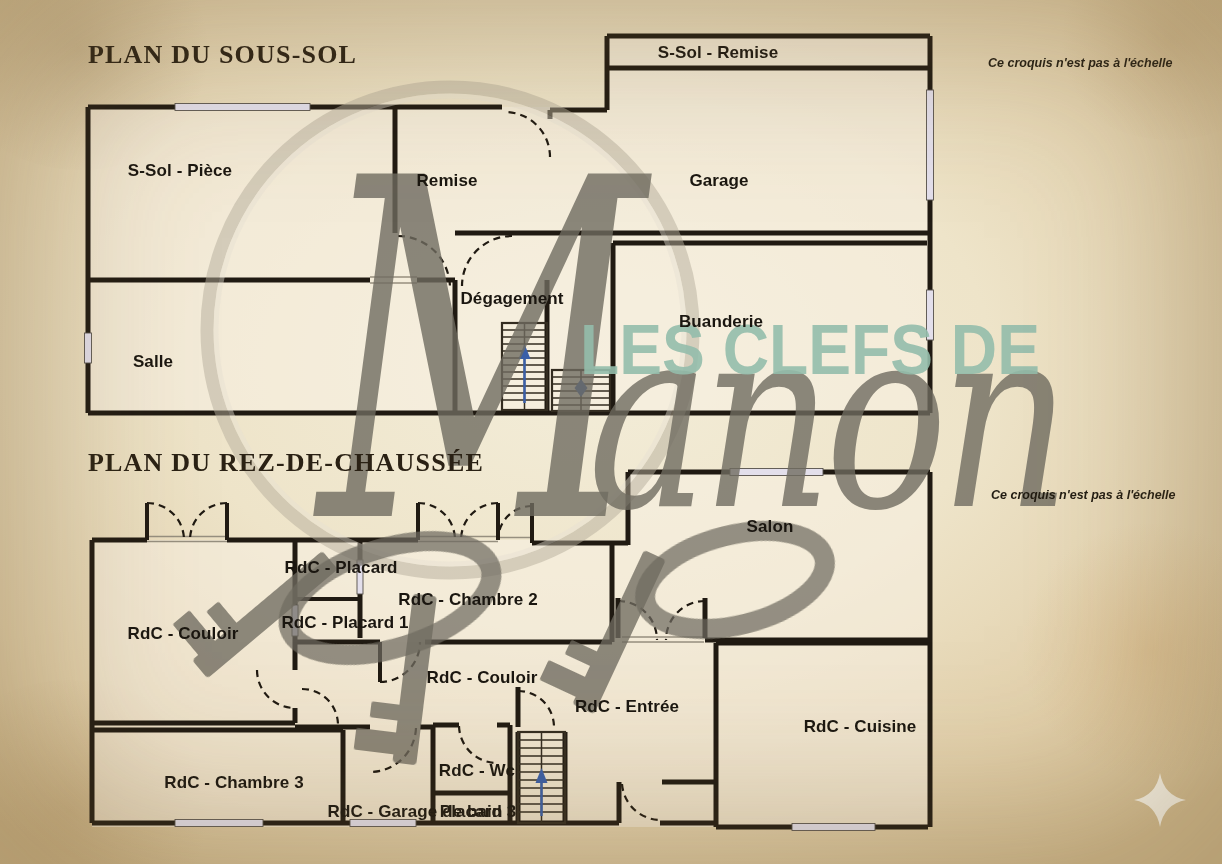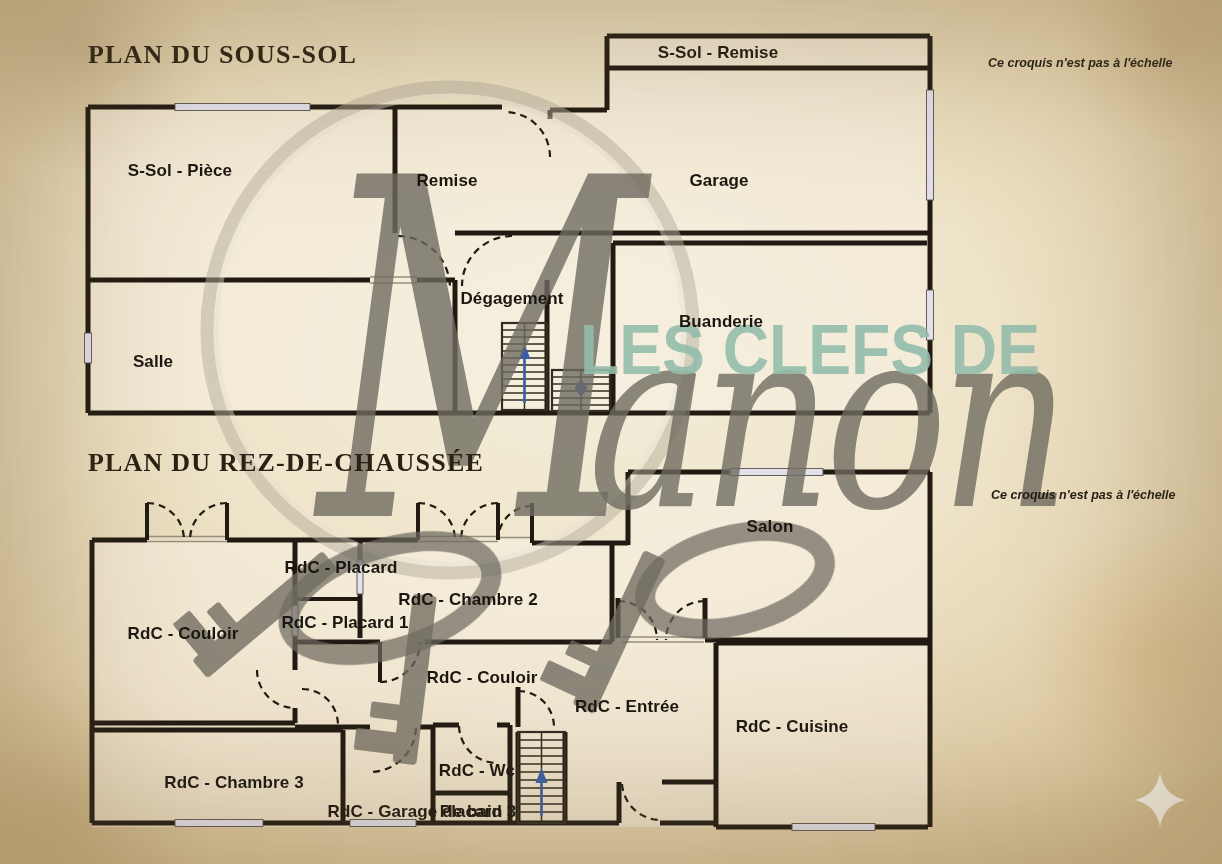--- a/index.html
+++ b/index.html
@@ -176,20 +176,20 @@
   <div class="lbl" style="left:721px;top:322px">Buanderie</div>
   <div class="lbl" style="left:153px;top:362px">Salle</div>
 
   <div class="lbl" style="left:770px;top:527px">Salon</div>
   <div class="lbl" style="left:341px;top:568px">RdC - Placard</div>
   <div class="lbl" style="left:468px;top:600px">RdC - Chambre 2</div>
   <div class="lbl" style="left:345px;top:623px">RdC - Placard 1</div>
   <div class="lbl" style="left:183px;top:634px">RdC - Couloir</div>
   <div class="lbl" style="left:482px;top:678px">RdC - Couloir</div>
   <div class="lbl" style="left:627px;top:707px">RdC - Entrée</div>
-  <div class="lbl" style="left:792px;top:727px">RdC - Cuisine</div>
+  <div class="lbl" style="left:860px;top:727px">RdC - Cuisine</div>
   <div class="lbl" style="left:234px;top:783px">RdC - Chambre 3</div>
   <div class="lbl" style="left:477px;top:771px">RdC - Wc</div>
   <div class="lbl" style="left:415px;top:812px">RdC - Garage de bain</div>
   <div class="lbl" style="left:478px;top:812px">Placard 3</div>
 
   <div id="vignette"></div>
 </div>
 
 </body></html>

